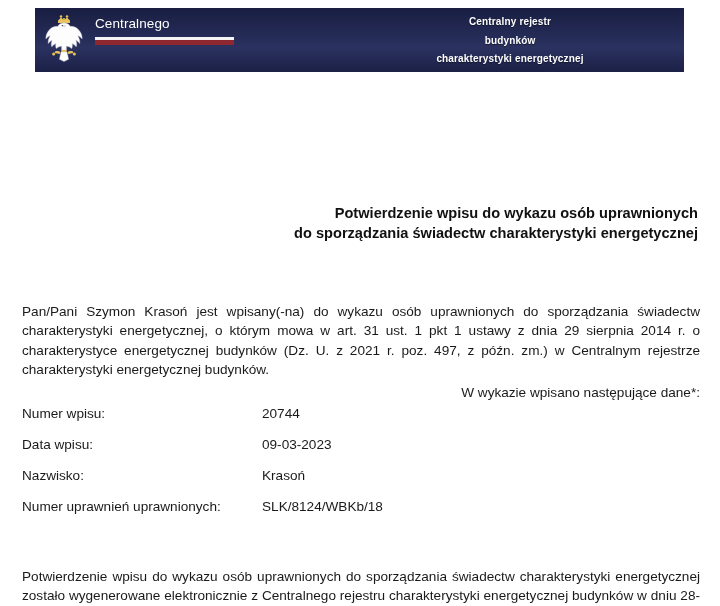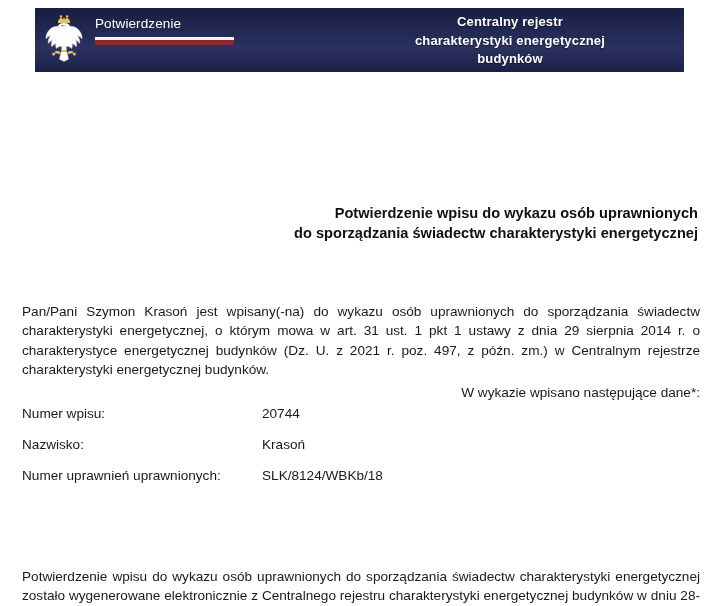--- a/index.html
+++ b/index.html
@@ -78,21 +78,21 @@
 
   
   .registry-title {
     position: absolute;
     left: 310px;
     top: 5px;
     width: 330px;
     text-align: center;
     color: #ffffff;
     font-weight: bold;
-    font-size: 13px;
+    font-size: 10px;
     line-height: 18.5px;
     letter-spacing: 0.15px;
     text-shadow: 0 1px 1px rgba(0,0,0,0.45);
   }
   .registry-title .rt-line { display: block; }
 
   
   .doc {
     position: absolute;
     left: 0;
@@ -213,32 +213,32 @@
           <path d="M31.0 39.4 C29.0 38.6 27.0 38.9 25.6 40.0 L26.6 42.2 C28.2 41.3 29.8 41.0 31.4 41.4 Z"></path>
           <circle cx="11.6" cy="42.0" r="1.5"></circle>
           <circle cx="32.4" cy="42.0" r="1.5"></circle>
         </g>
         <g fill="#fdfdfd" stroke="#c9cbd8" stroke-width="0.4">
           <path d="M19.0 40.0 L25.0 40.0 L26.6 47.2 L22.0 49.6 L17.4 47.2 Z"></path>
         </g>
       </svg>
 
       <div class="ministry-text-block">
-        <div class="ministry-line">Potwierdzenie</div>
+        <div class="ministry-line">Centralnego</div>
         <div class="flag-bar">
           <div class="flag-white"></div>
           <div class="flag-red"></div>
         </div>
       </div>
     </div>
 
     <div class="registry-title">
       <span class="rt-line">Centralny rejestr</span>
+      <span class="rt-line">budynków</span>
       <span class="rt-line">charakterystyki energetycznej</span>
-      <span class="rt-line">budynków</span>
     </div>
 
   </div>
 </div>
 
 <div class="doc">
 
   <div class="doc-title">
     <span class="dt-line">Potwierdzenie wpisu do wykazu osób uprawnionych</span>
     <span class="dt-line">do sporządzania świadectw charakterystyki energetycznej</span>
@@ -247,20 +247,24 @@
   <p class="para para-intro">Pan/Pani Szymon Krasoń jest wpisany(-na) do wykazu osób uprawnionych do sporządzania świadectw charakterystyki energetycznej, o którym mowa w art. 31 ust. 1 pkt 1 ustawy z dnia 29 sierpnia 2014 r. o charakterystyce energetycznej budynków (Dz. U. z 2021 r. poz. 497, z późn. zm.) w Centralnym rejestrze charakterystyki energetycznej budynków.</p>
 
   <p class="para para-lead">W wykazie wpisano następujące dane*:</p>
 
   <div class="data-table">
     <div class="data-row">
       <span class="data-label">Numer wpisu:</span>
       <span class="data-value">20744</span>
     </div>
     <div class="data-row">
+      <span class="data-label">Data wpisu:</span>
+      <span class="data-value">09-03-2023</span>
+    </div>
+    <div class="data-row">
       <span class="data-label">Nazwisko:</span>
       <span class="data-value">Krasoń</span>
     </div>
     <div class="data-row">
       <span class="data-label">Numer uprawnień uprawnionych:</span>
       <span class="data-value">SLK/8124/WBKb/18</span>
     </div>
   </div>
 
   <p class="para para-footer">Potwierdzenie wpisu do wykazu osób uprawnionych do sporządzania świadectw charakterystyki energetycznej zostało wygenerowane elektronicznie z Centralnego rejestru charakterystyki energetycznej budynków w dniu 28-07-2025r.</p>

